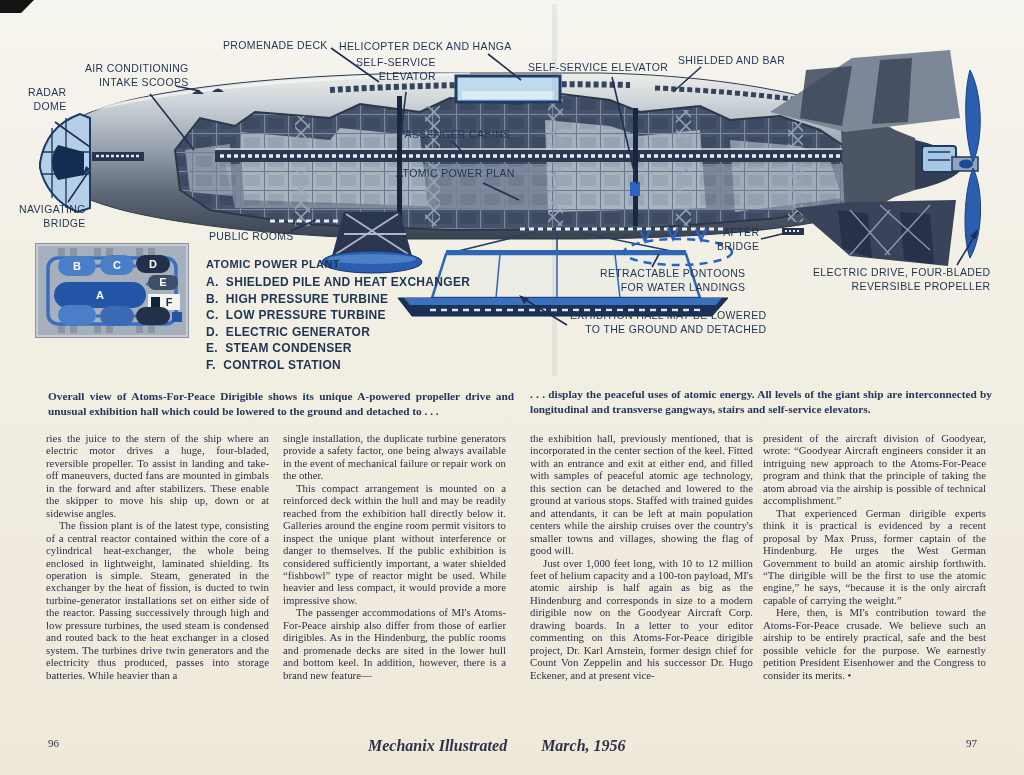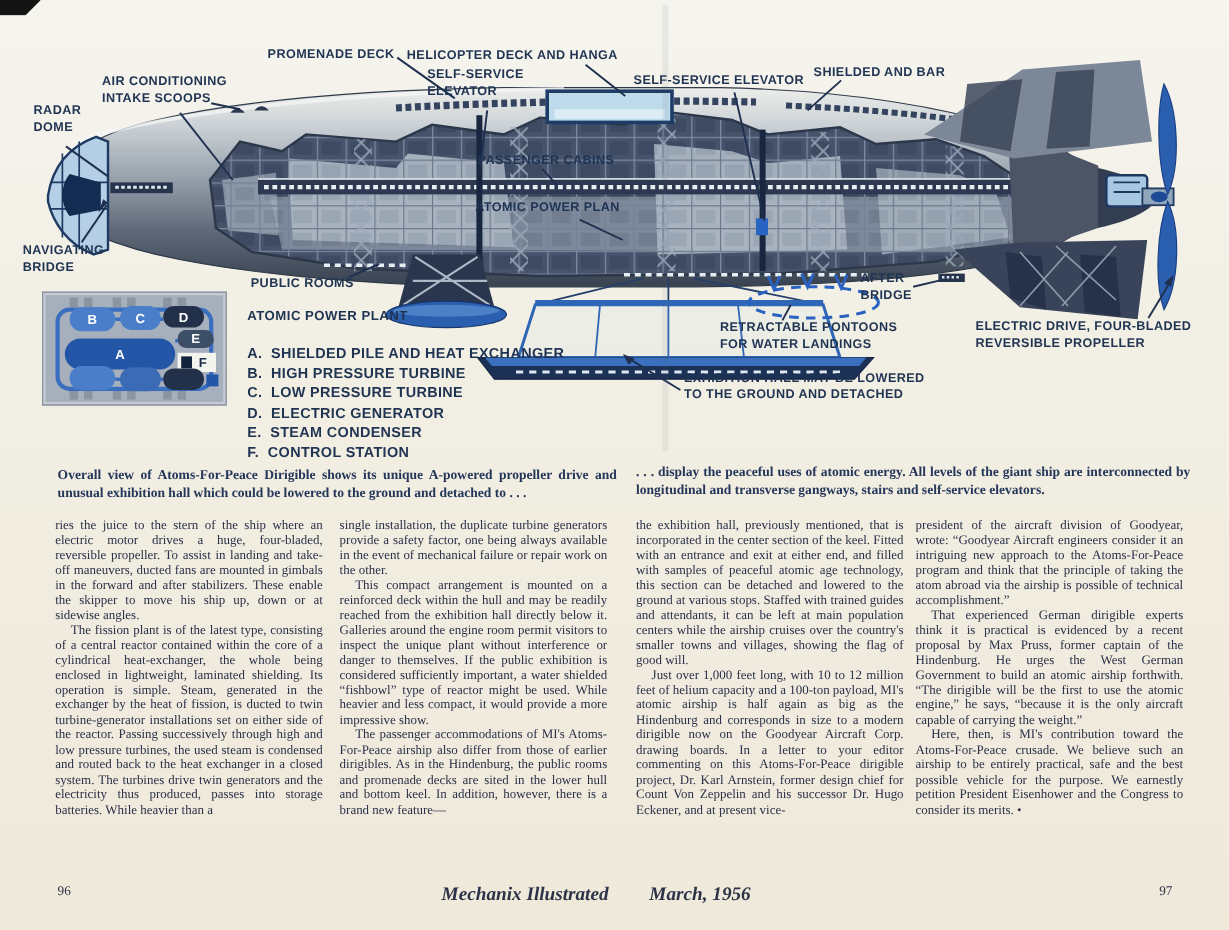--- a/index.html
+++ b/index.html
@@ -6,28 +6,28 @@
   .page{
     position:relative;width:1024px;height:775px;overflow:hidden;
     background:linear-gradient(180deg,#f5f4ee 0%,#f2efe4 35%,#f0ebde 75%,#efe9da 100%);
     font-family:"Liberation Sans",sans-serif;
   }
   .corner-mark{position:absolute;left:0;top:0;width:34px;height:13px;background:#141414;
     clip-path:polygon(0 0,100% 0,62% 100%,0 100%);}
   .fold{position:absolute;left:552px;top:0;width:6px;height:378px;background:rgba(80,92,115,.07);}
   
   .dlabel{
-    position:absolute;font-weight:bold;font-size:10.5px;line-height:13.5px;
-    letter-spacing:.35px;color:#1f3352;white-space:pre-line;
+    position:absolute;font-weight:normal;font-size:10.5px;line-height:13.5px;
+    letter-spacing:.35px;color:#1f3352;white-space:pre-line;text-align:right;
   }
   
   .inset{position:absolute;left:35px;top:243px;width:152px;height:93px;
     background:#a6afbc;border:1px solid #8a93a0;box-shadow:0 0 0 2px #c6ccd2 inset;}
   .legend{position:absolute;left:206px;top:258px;color:#1f3352;}
-  .legend-title{font-weight:bold;font-size:11px;letter-spacing:.4px;margin-bottom:16px;}
+  .legend-title{font-weight:bold;font-size:11px;letter-spacing:.4px;margin-bottom:4px;}
   .legend-item{font-weight:bold;font-size:12px;line-height:16.6px;letter-spacing:.3px;white-space:pre-wrap;}
   
   .caption{
     position:absolute;font-family:Liberation Serif, serif;font-weight:bold;
     font-size:11.3px;line-height:14.5px;color:#24365a;text-align:justify;
   }
   .caption.cap-left{left:48px;top:389px;width:466px;}
   .caption.cap-right{left:530px;top:387px;width:462px;}
   
   .col{

